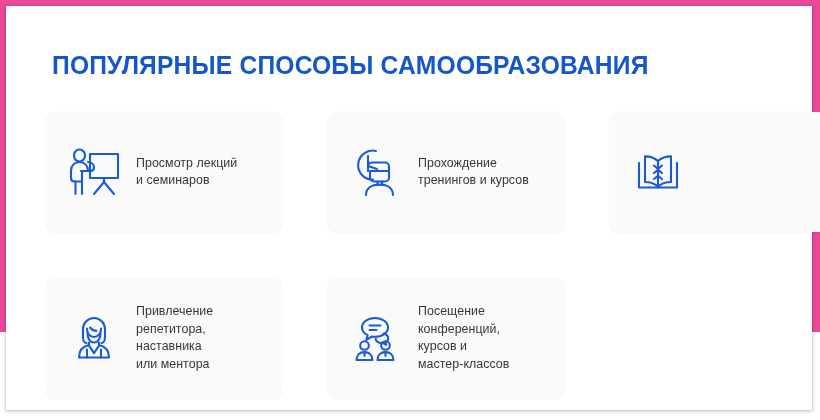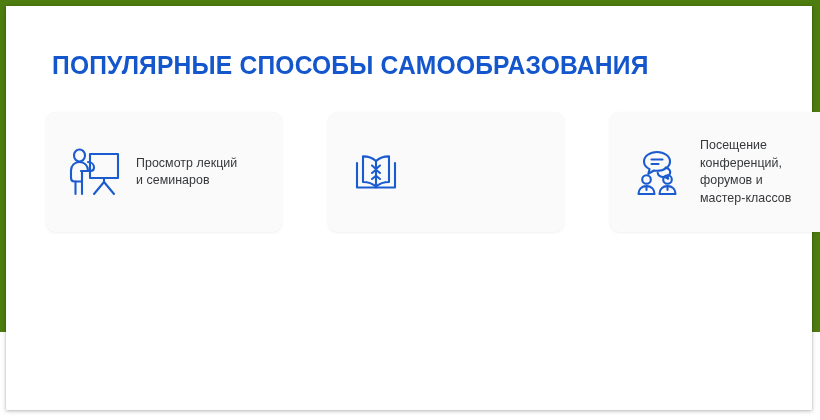--- a/index.html
+++ b/index.html
@@ -7,21 +7,21 @@
   html, body {
     width:820px; height:420px;
     background:#ffffff;
     font-family:"Liberation Sans", sans-serif;
     overflow:hidden;
   }
 
   #page {
     position:relative;
     width:820px; height:332px;
-    background:#4d7c0f;
+    background:#ec4899;
   }
 
   
   .slide {
     position:absolute;
     left:6px; top:6px;
     width:806px; height:404px;
     background:#ffffff;
     box-shadow:0 1px 4px rgba(0,0,0,0.28), 0 0 1px rgba(0,0,0,0.18);
   }
@@ -102,54 +102,89 @@
             <path d="M24 20c3 0 6 2 6 5.5 0 2-1.5 3.5-3.5 3.5H17"></path>
             <path d="M7 28.5V36c0 2 1.5 3.5 3.5 3.5H17"></path>
             <line x1="11.5" y1="39.5" x2="11.5" y2="52"></line>
             <line x1="18" y1="29" x2="18" y2="52"></line>
           </svg>
         </span>
         <span class="card-label">Просмотр лекций
 и семинаров</span>
       </div>
 
+      <div class="card">
+        <span class="card-icon">
+          <svg width="60" height="60" viewBox="0 0 60 60" fill="none" stroke="#1a5bd0" stroke-width="2.1" stroke-linecap="round" stroke-linejoin="round">
+            <path d="M30 9a14.5 14.5 0 1 0 -3 28.6"></path>
+            <polyline points="22,14 22,24 31,27"></polyline>
+            <path d="M22 29v-4.5c0-2.2 1.8-4 4-4h13c2.2 0 4 1.8 4 4V29"></path>
+            <path d="M24 29h19v6.5c0 2.2-1.8 4-4 4h-11c-2.2 0-4-1.8-4-4z"></path>
+            <path d="M31.5 39.5v3.2"></path>
+            <path d="M36 39.5v3.2"></path>
+            <path d="M20 53c0-6.4 5.1-10.4 13.5-10.4S47 46.6 47 53"></path>
+          </svg>
+        </span>
+        <span class="card-label">Прохождение
+тренингов и курсов</span>
+      </div>
 
       <div class="card">
         <span class="card-icon">
           <svg width="58" height="58" viewBox="0 0 58 58" fill="none" stroke="#1a5bd0" stroke-width="2.1" stroke-linecap="round" stroke-linejoin="round">
             <path d="M29 18c-3.5-3.2-8-4.6-13-4.6V39c5 0 9.5 1.5 13 4.6"></path>
             <path d="M29 18c3.5-3.2 8-4.6 13-4.6V39c-5 0-9.5 1.5-13 4.6"></path>
             <line x1="29" y1="18" x2="29" y2="43.6"></line>
             <path d="M10 20v24.5h19"></path>
             <path d="M48 20v24.5H29"></path>
             <polyline points="25,22.5 29,26 33,22.5"></polyline>
             <polyline points="25,30 29,26.8 33,30"></polyline>
             <polyline points="25,36 29,32.8 33,36"></polyline>
           </svg>
         </span>
       </div>
 
+      <div class="card">
+        <span class="card-icon">
+          <svg width="58" height="58" viewBox="0 0 58 58" fill="none" stroke="#1a5bd0" stroke-width="2.1" stroke-linecap="round" stroke-linejoin="round">
+            <path d="M18 28V20c0-6 4.9-11 11-11s11 5 11 11v8"></path>
+            <path d="M18 28c0 3.5 1.5 6 3.5 6"></path>
+            <path d="M40 28c0 3.5-1.5 6-3.5 6"></path>
+            <path d="M22 19.5c0 5 3 8.5 7 8.5s7-3.5 7-8.5"></path>
+            <path d="M22.5 24c-.2 5.3 2.6 9.5 6.5 9.5s6.7-4.2 6.5-9.5"></path>
+            <path d="M25 18.5c1.5 2 4 3.2 6.5 3.2"></path>
+            <path d="M24 33.5v3.2l5 7.5 5-7.5v-3.2"></path>
+            <path d="M24 36c-6.5 1.4-10 5.4-10 12.5h30c0-7.1-3.5-11.1-10-12.5"></path>
+            <line x1="22" y1="40.5" x2="22" y2="48.5"></line>
+            <line x1="36" y1="40.5" x2="36" y2="48.5"></line>
+          </svg>
+        </span>
+        <span class="card-label">Привлечение
+репетитора,
+наставника
+или ментора</span>
+      </div>
 
       <div class="card">
         <span class="card-icon">
           <svg width="58" height="58" viewBox="0 0 58 58" fill="none" stroke="#1a5bd0" stroke-width="2.1" stroke-linecap="round" stroke-linejoin="round">
             <path d="M28 9c-7.2 0-13 4.2-13 9.4 0 3.2 2.2 6 5.6 7.7l-1.3 4.8 5.6-3.4c1 .2 2.1.3 3.1.3 7.2 0 13-4.2 13-9.4S35.2 9 28 9z"></path>
             <line x1="22.5" y1="16.5" x2="33.5" y2="16.5"></line>
             <line x1="22.5" y1="21" x2="29.5" y2="21"></line>
             <path d="M36.5 24.5c2.8.8 4.7 2.6 4.7 4.8 0 1.6-1 3-2.7 3.9l.7 2.6-3-1.8c-.5.1-1 .1-1.5.1-3.3 0-6-1.9-6-4.3"></path>
             <circle cx="17.5" cy="36.5" r="4.3"></circle>
             <path d="M9.5 51c0-4.9 3.3-7.9 8-7.9s8 3 8 7.9z"></path>
             <line x1="17.5" y1="43.3" x2="17.5" y2="47"></line>
             <circle cx="38.5" cy="36.5" r="4.3"></circle>
             <path d="M30.5 51c0-4.9 3.3-7.9 8-7.9s8 3 8 7.9z"></path>
             <line x1="38.5" y1="43.3" x2="38.5" y2="47"></line>
           </svg>
         </span>
         <span class="card-label">Посещение
 конференций,
-форумов и
+курсов и
 мастер-классов</span>
       </div>
 
 
     </div>
   </div>
 </div>
 
 </body></html>

